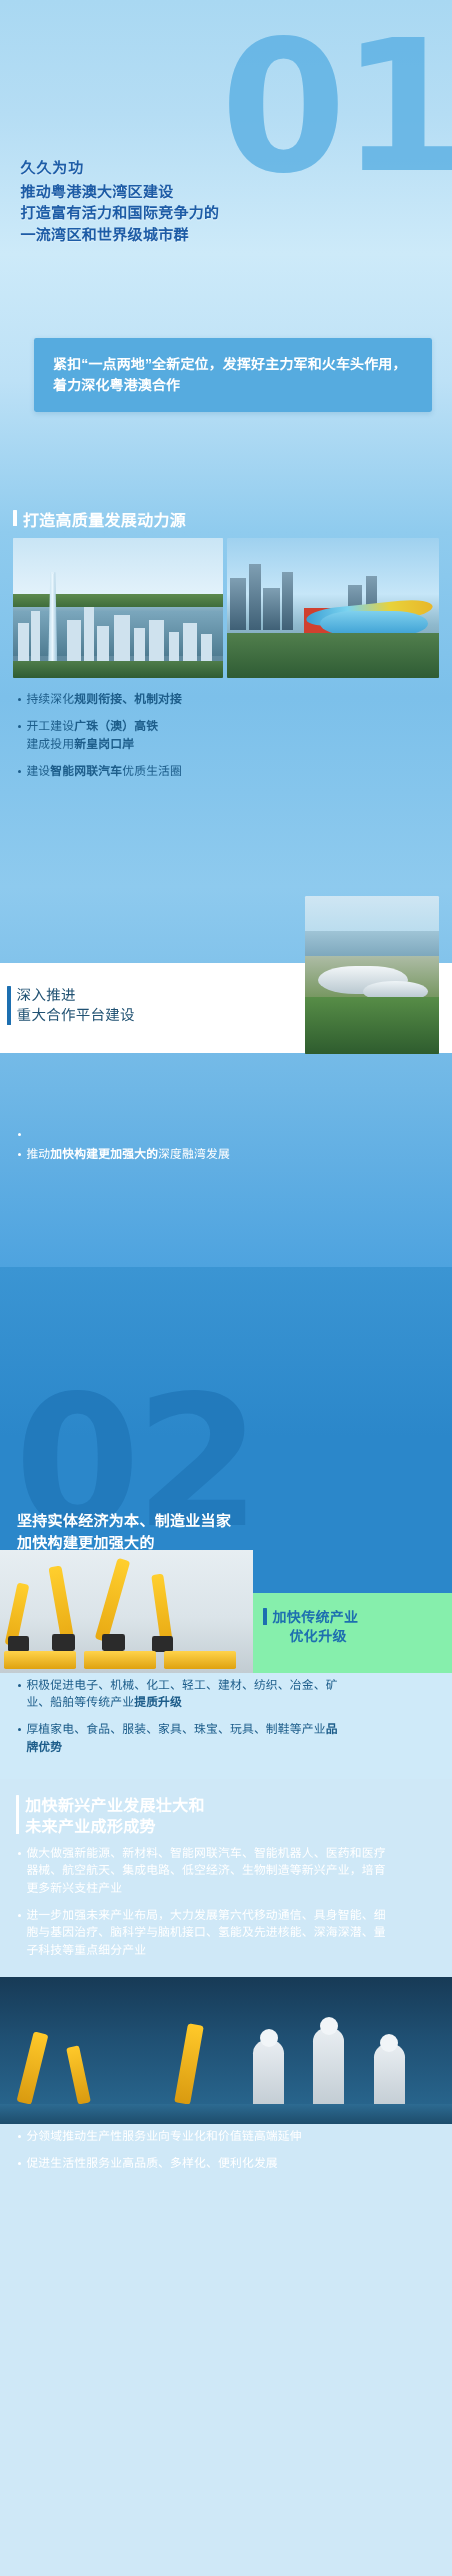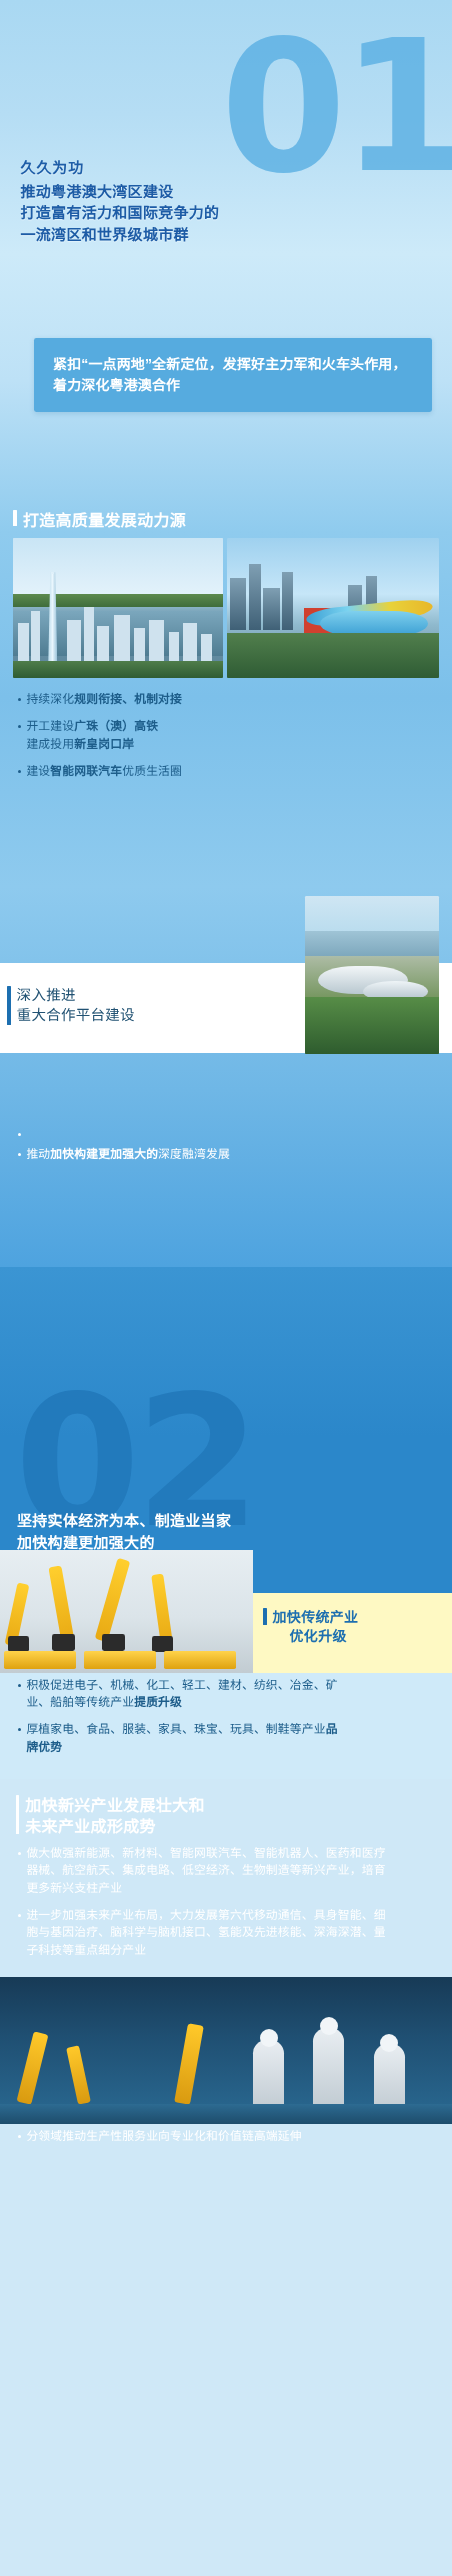--- a/index.html
+++ b/index.html
@@ -324,21 +324,21 @@
     font-weight: 700;
     color: #ffffff;
     line-height: 1.45;
     letter-spacing: .02em;
   }
 
   
   .robotrow {
     position: relative;
     height: 123px;
-    background: #fef9c3;
+    background: #86efac;
   }
   .robotphoto {
     position: absolute; left: 0; top: 0;
     width: 253px; height: 123px;
     overflow: hidden;
     background: linear-gradient(180deg,#e7eef2 0%, #dbe4e9 55%, #c2ccd2 100%);
   }
   .robotphoto .arm {
     position: absolute;
     background: linear-gradient(180deg,#ffcf2e,#e8a913);
@@ -611,18 +611,22 @@
       <div class="floor"></div>
     </div>
 
 
     <div class="bl-e">
       <ul class="bullets" style="position:relative">
         <li>
           <span class="dot dot-white"></span>
           <span class="btext white">分领域推动生产性服务业向专业化和价值链高端延伸</span>
         </li>
+        <li>
+          <span class="dot dot-white"></span>
+          <span class="btext white">促进生活性服务业高品质、多样化、便利化发展</span>
+        </li>
       </ul>
     </div>
   </section>
 
 </div>
 
 
 </body></html>

